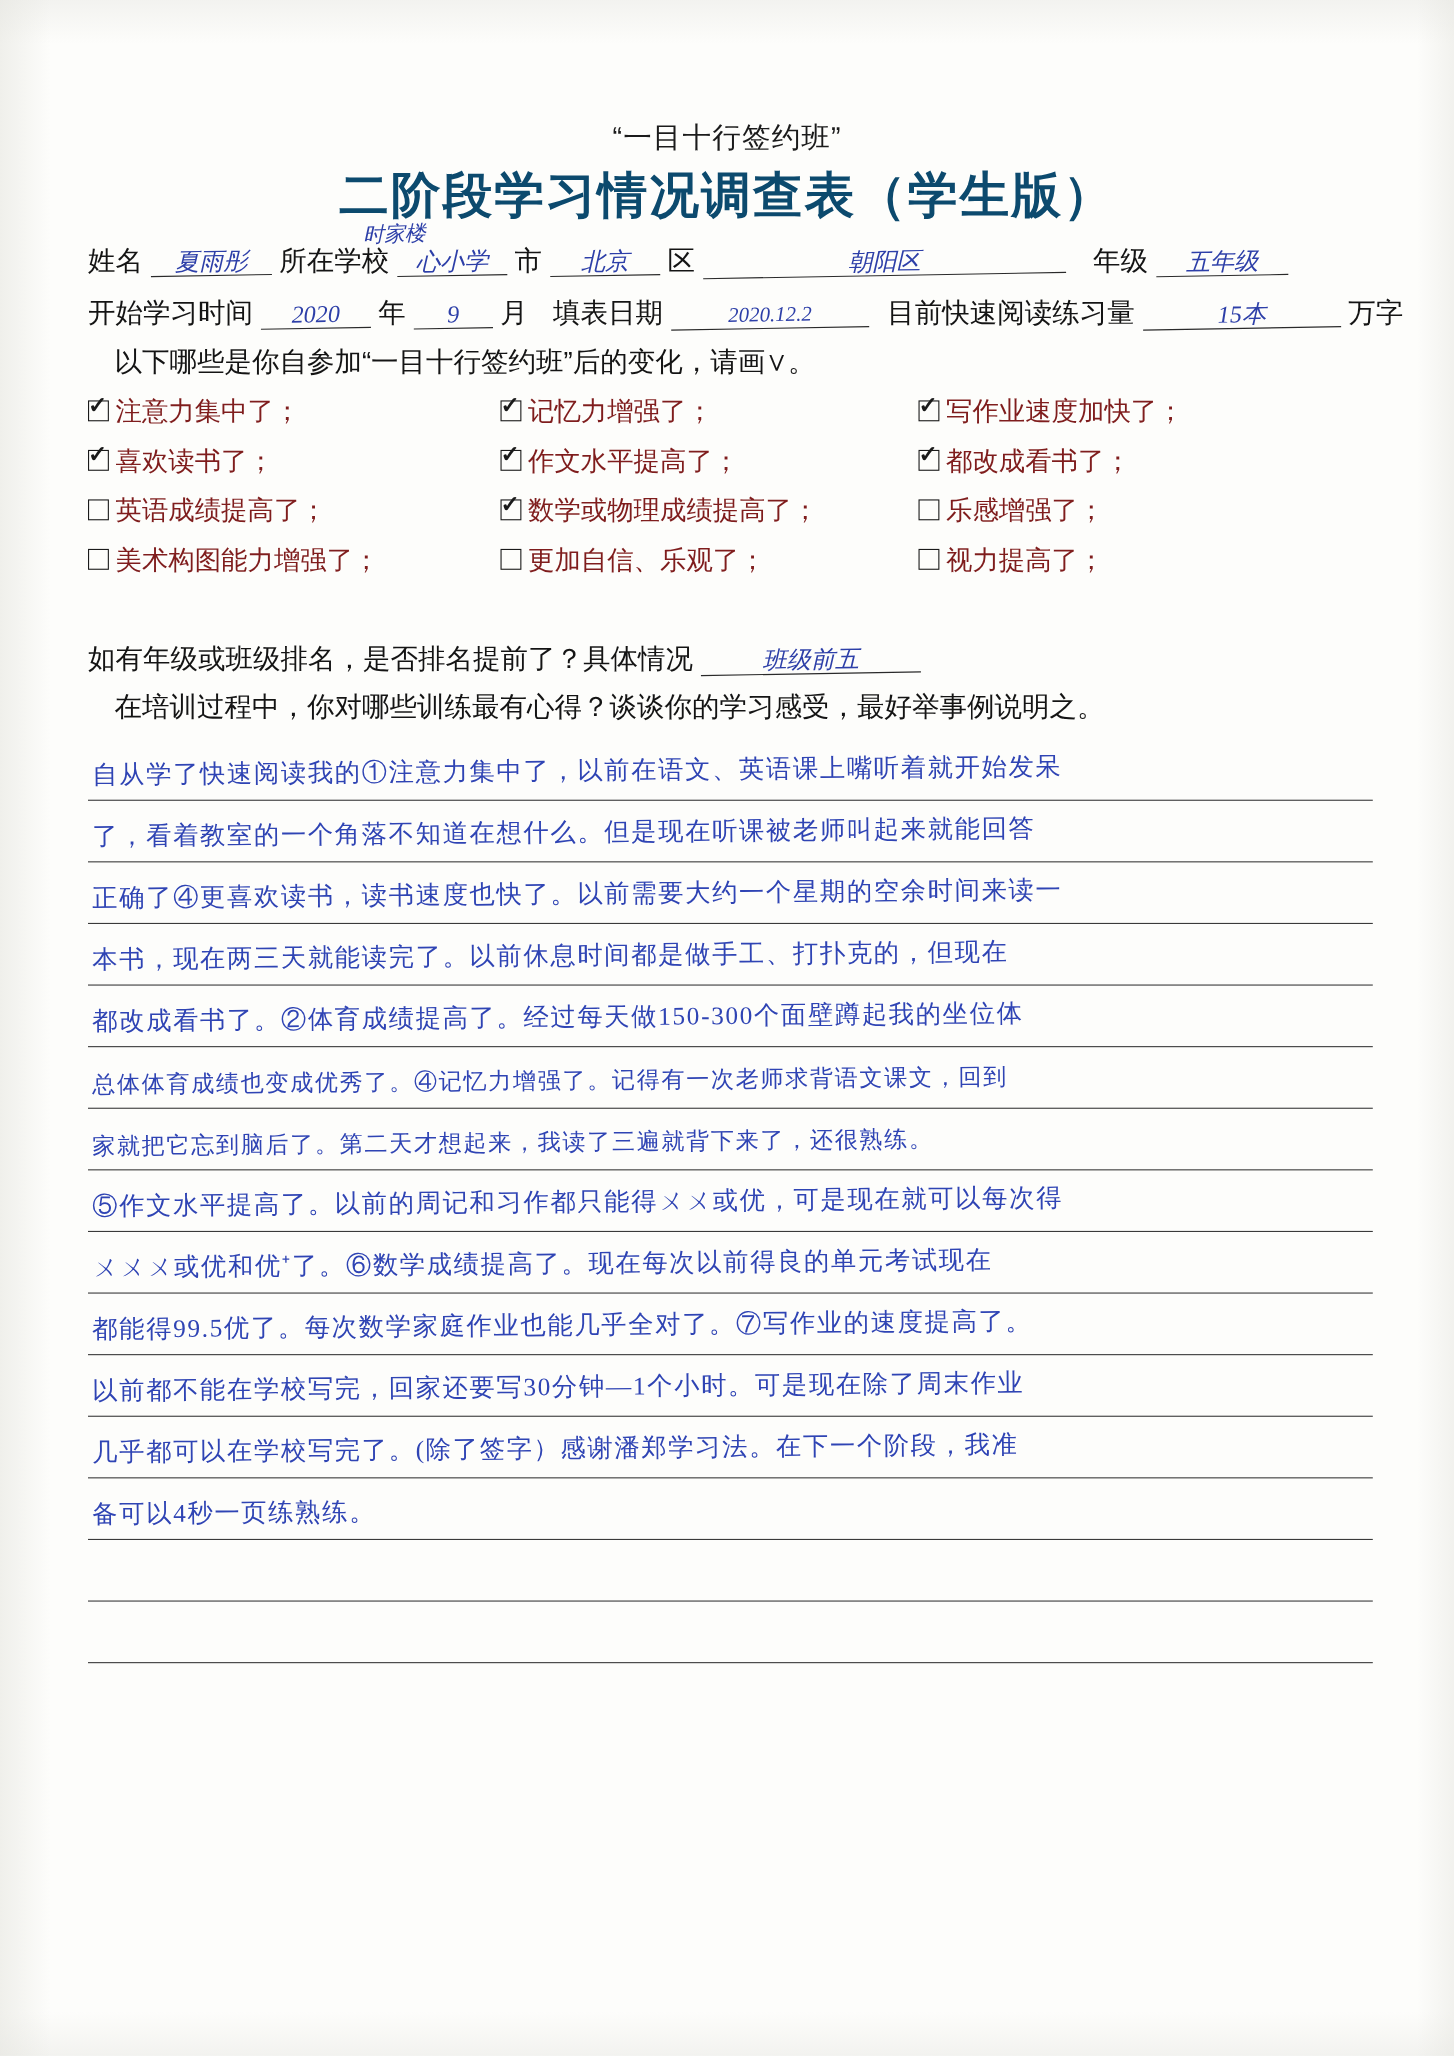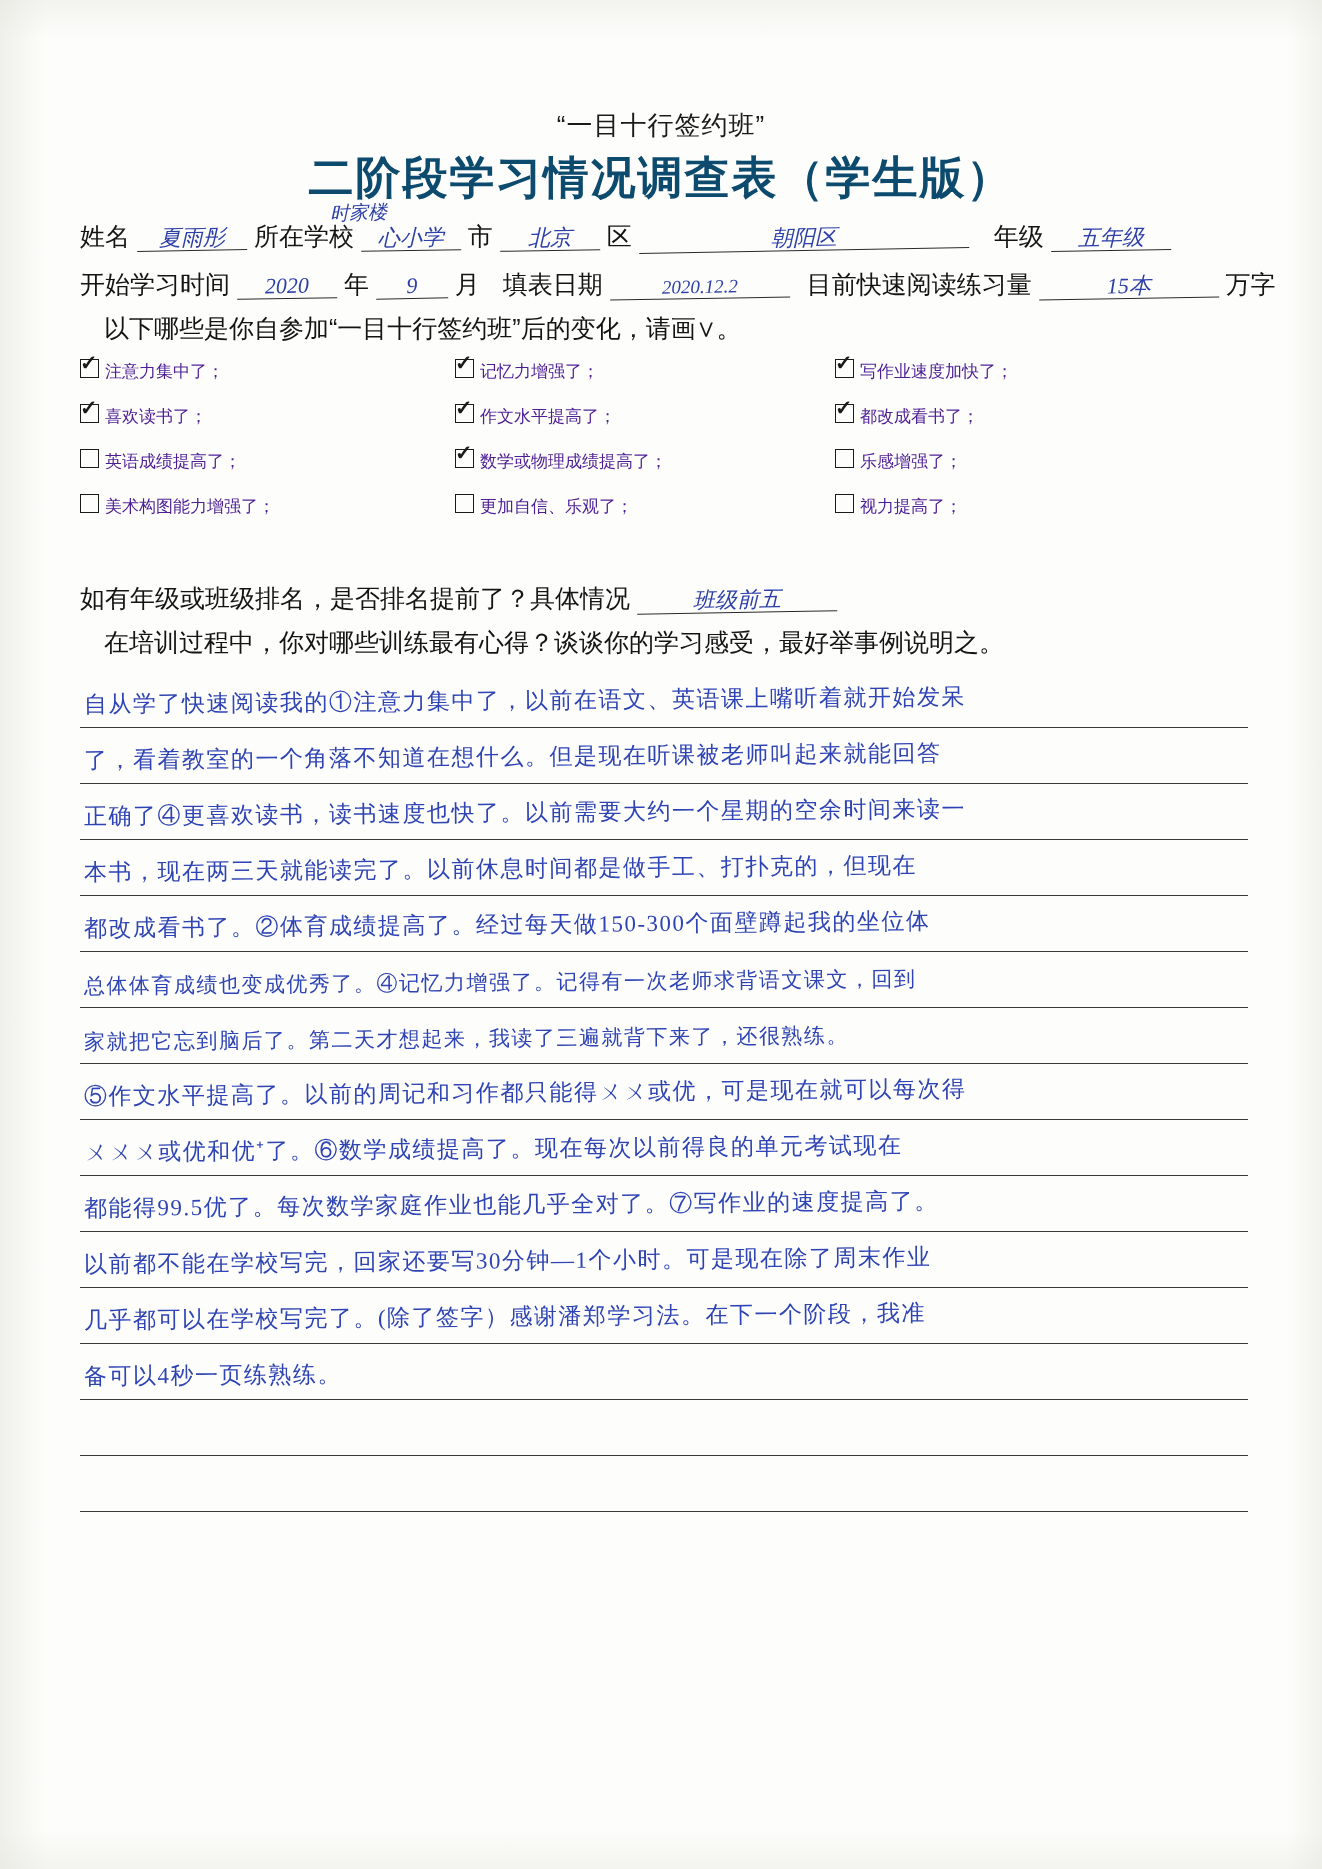--- a/index.html
+++ b/index.html
@@ -102,22 +102,22 @@
     position: absolute;
     left: 28px;
     right: 10px;
   }
   .check-row {
     position: relative;
     height: 45px;
   }
   .cbox {
     position: absolute;
-    font-size: 17px;
-    color: #4c1d95;
+    font-size: 24px;
+    color: #7f1d1d;
     white-space: nowrap;
   }
   .box {
     display: inline-block;
     width: 17px;
     height: 17px;
     border: 1.8px solid #1a1a1a;
     position: relative;
     top: 1px;
     margin-right: 6px;

